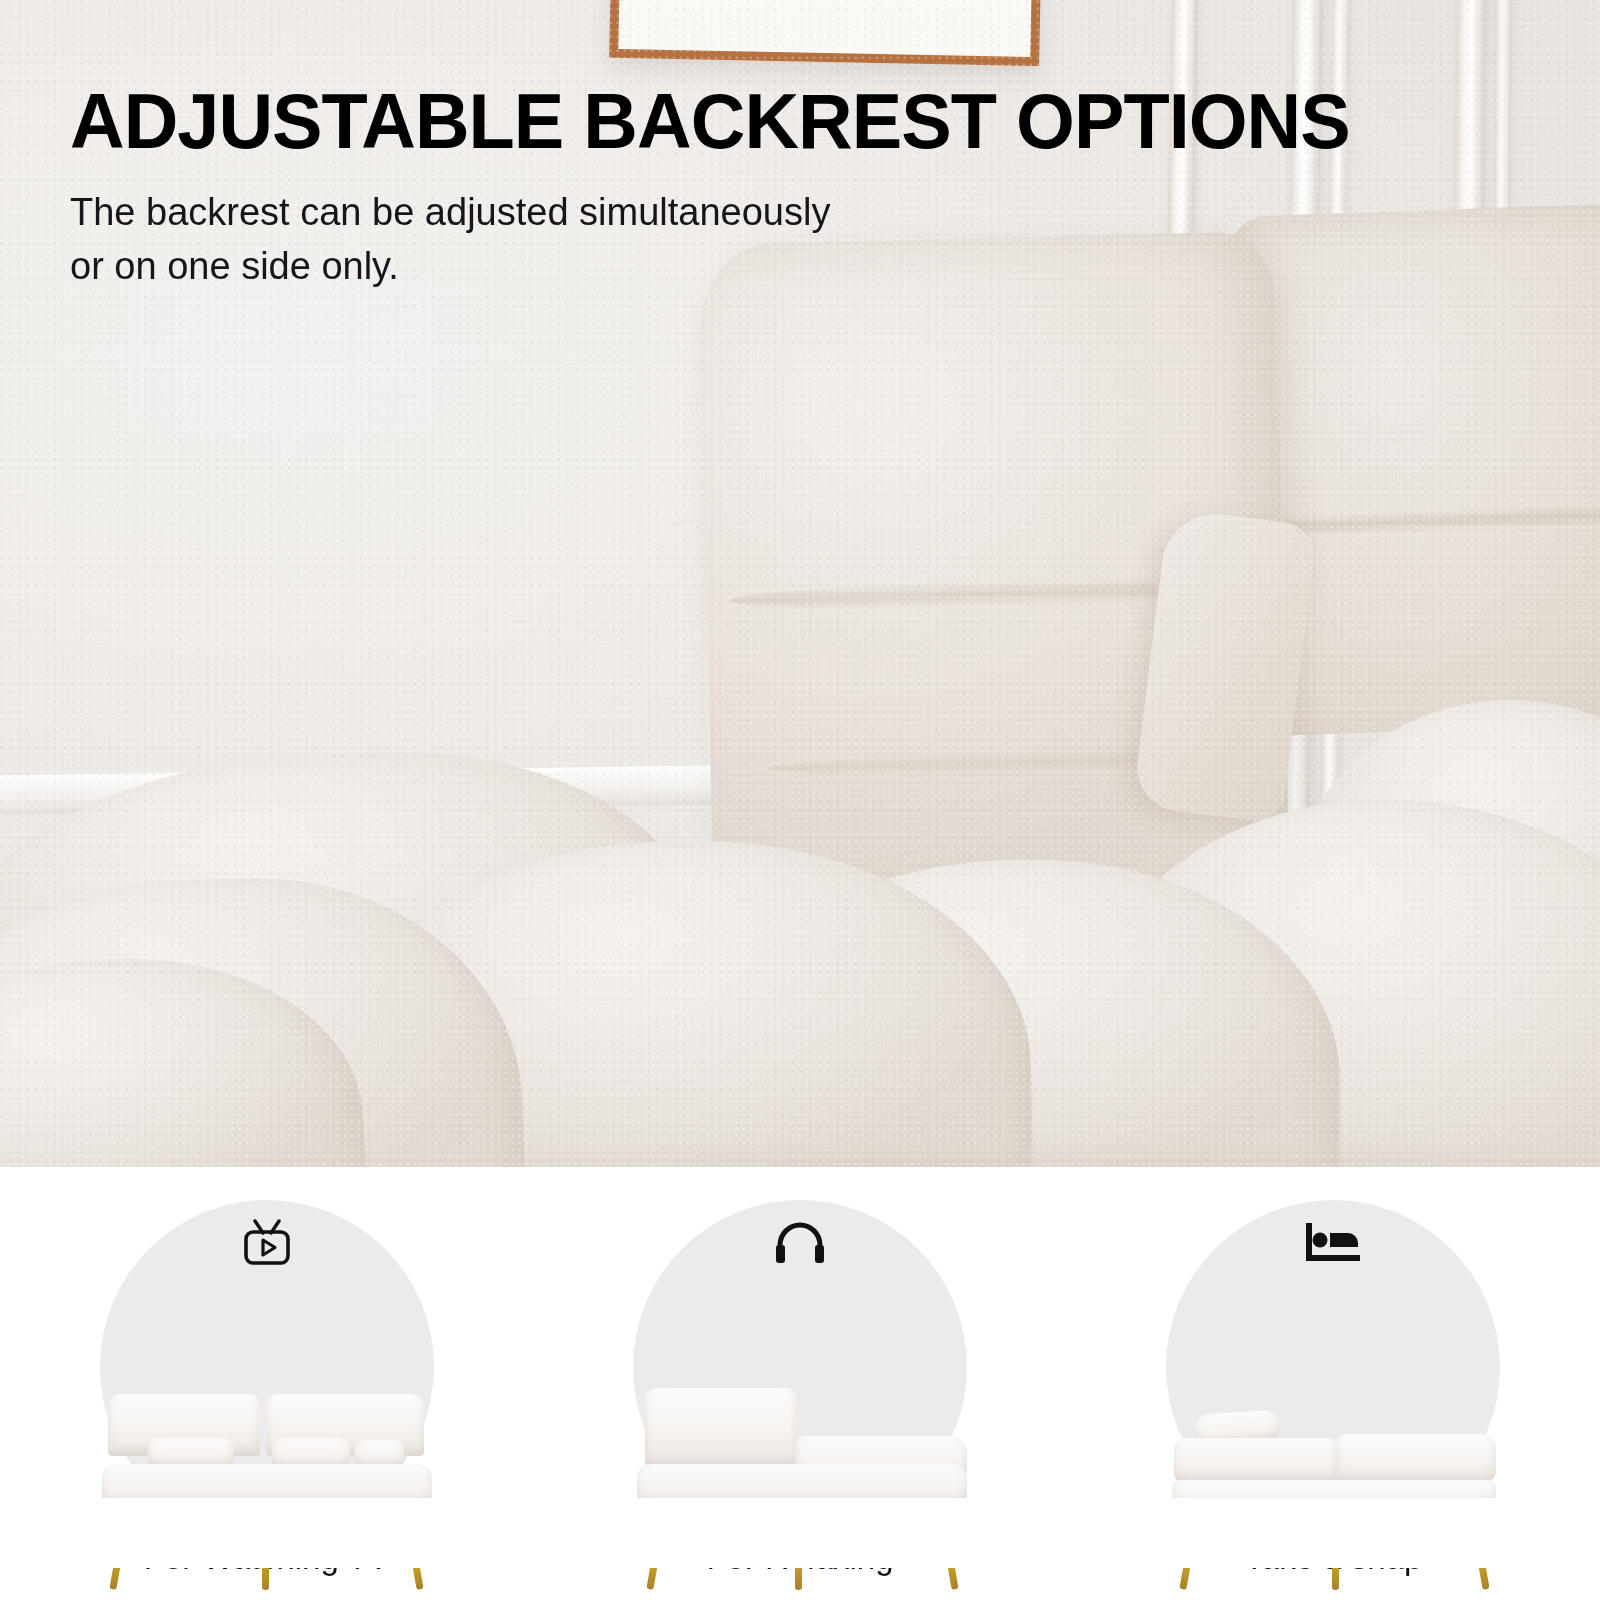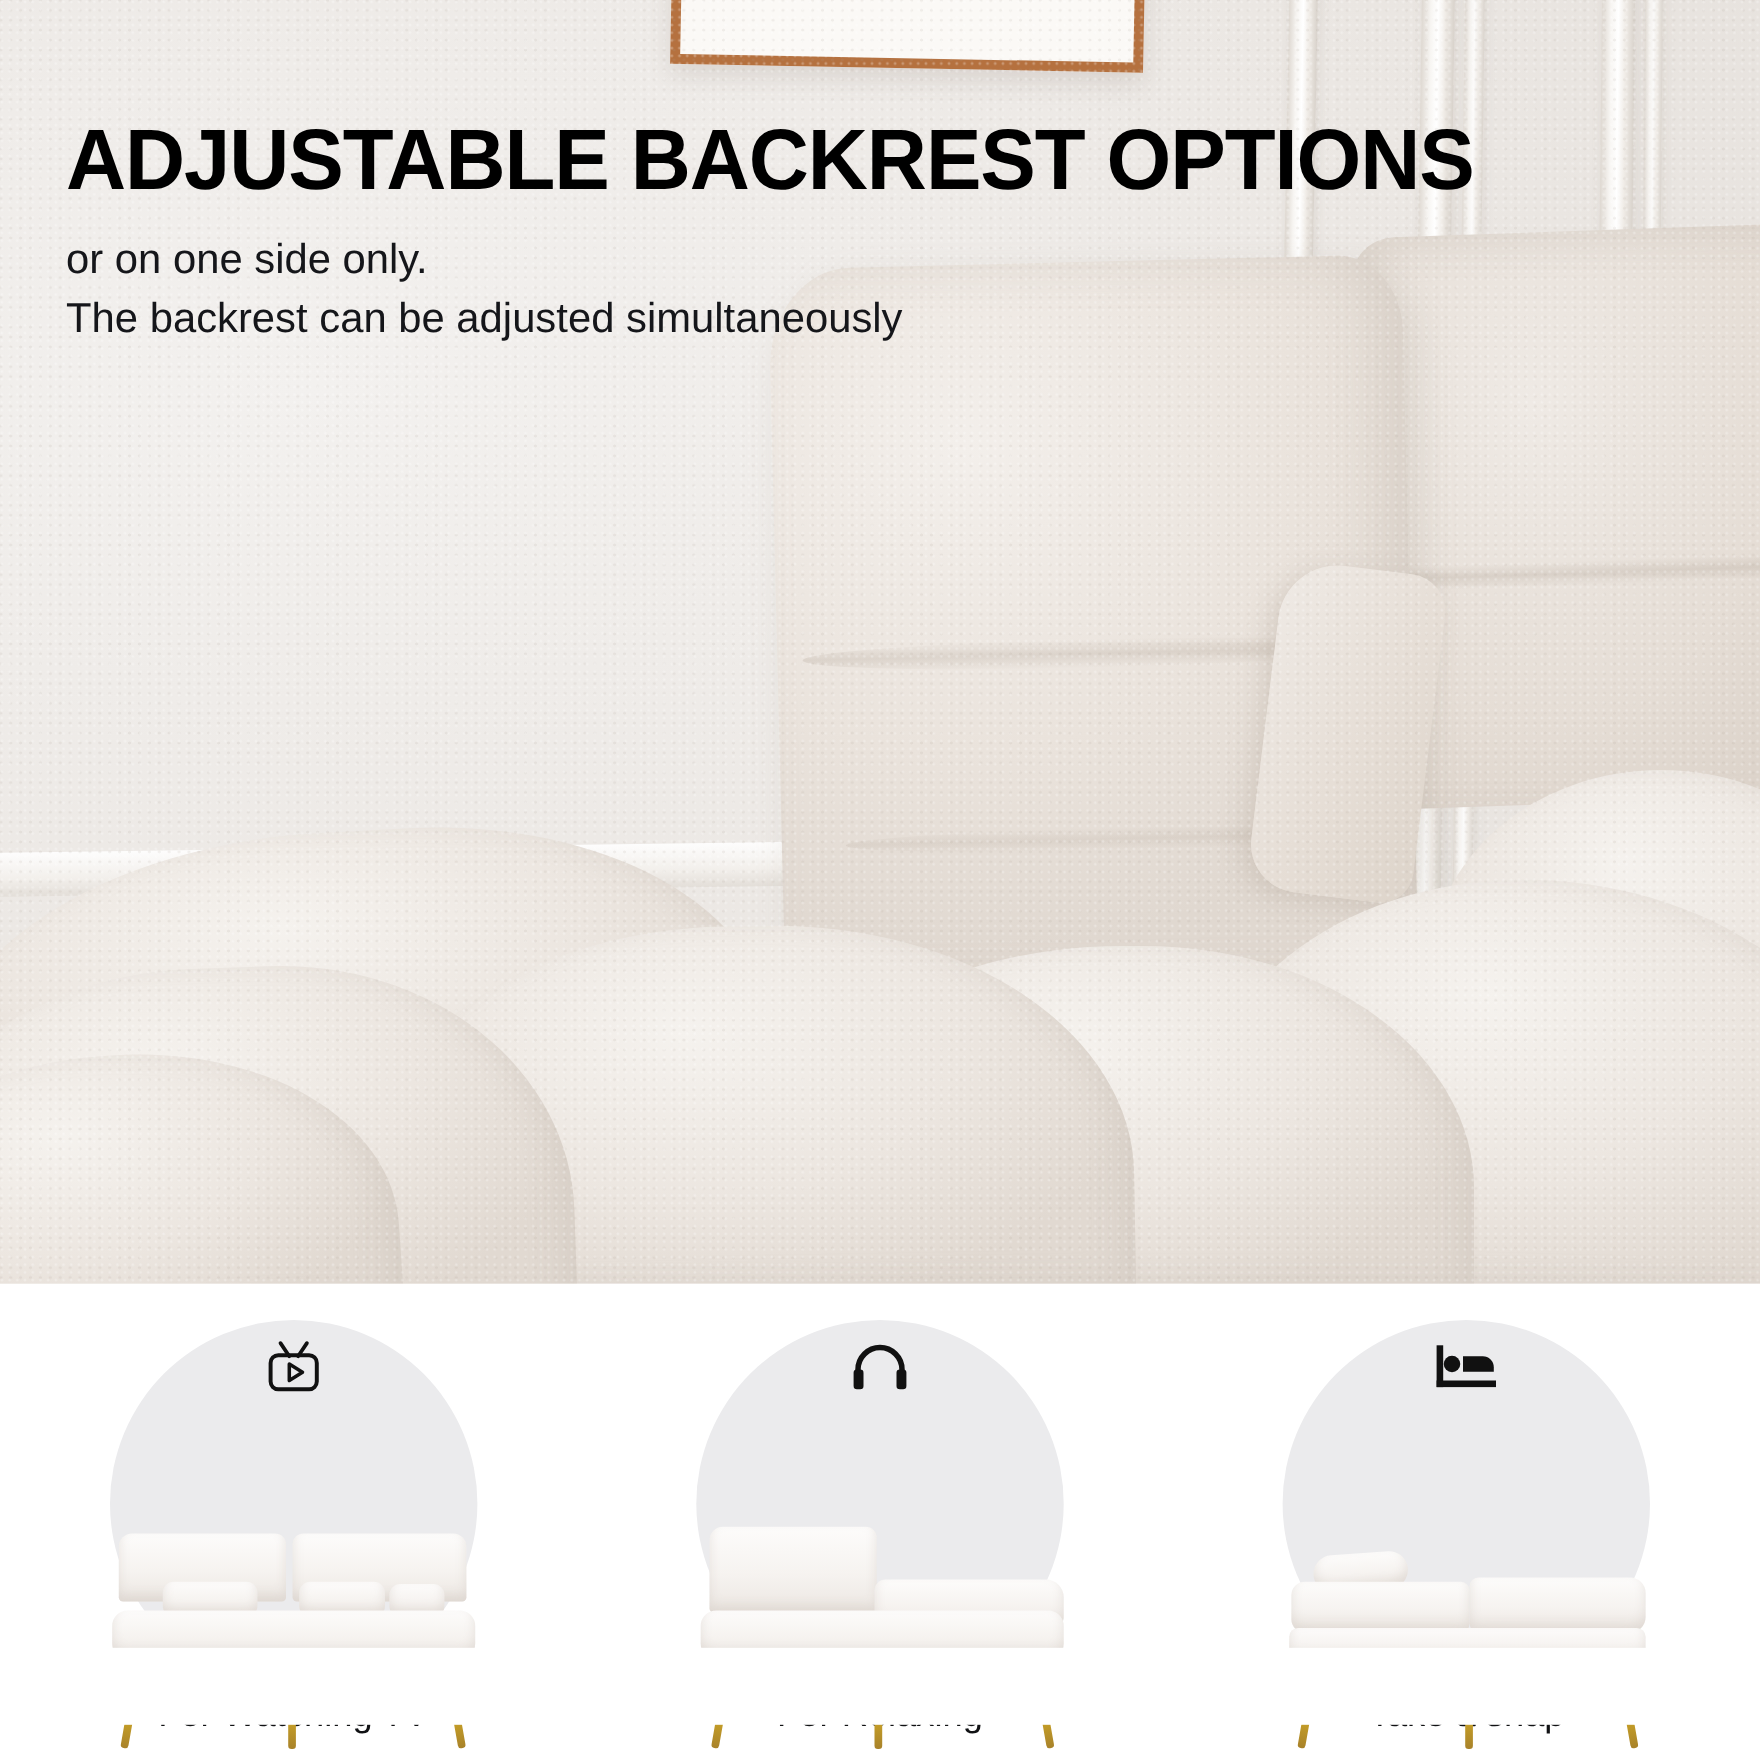--- a/index.html
+++ b/index.html
@@ -111,21 +111,21 @@
   .texture {
     position:absolute; inset:0; pointer-events:none; opacity:.5;
     background-image:
       radial-gradient(circle at 25% 25%, rgba(255,255,255,.55) 0 1px, transparent 1.6px),
       radial-gradient(circle at 75% 60%, rgba(168,156,144,.28) 0 1px, transparent 1.6px);
     background-size:7px 7px, 9px 9px;
     background-position:0 0, 3px 4px;
   }
 
   
-  .headline-wrap { position:absolute; left:60px; top:82px; width:1520px; z-index:6;margin-top:24px; }
+  .headline-wrap { position:absolute; left:70px; top:82px; width:1520px; z-index:6; }
   .headline {
     font-size:78px; line-height:1.0; font-weight:bold; color:#000;
     letter-spacing:-1px; white-space:nowrap;
     transform:scaleX(.97); transform-origin:left center;
   }
   .subline {
     margin-top:26px; font-size:38px; line-height:1.42; color:#15161a;
     font-weight:400; max-width:900px;
   }
 
@@ -206,22 +206,22 @@
   <div class="cushion c3"></div>
   <div class="cushion c1"></div>
   <div class="cushion c6"></div>
 
   <div class="texture"></div>
 </div>
 
 <div class="headline-wrap">
   <div class="headline">ADJUSTABLE BACKREST OPTIONS</div>
   <div class="subline">
+    <div>The backrest can be adjusted simultaneously</div>
     <div>or on one side only.</div>
-    <div>The backrest can be adjusted simultaneously</div>
   </div>
 </div>
 
 <div class="features">
 
   <div class="feature">
     <div class="circle"></div>
     <div class="icon">
       <svg width="60" height="56" viewBox="0 0 60 56">
         <path d="M18 6 L26 18 M42 6 L34 18" stroke="#111" stroke-width="3.4" stroke-linecap="round" fill="none"></path>

